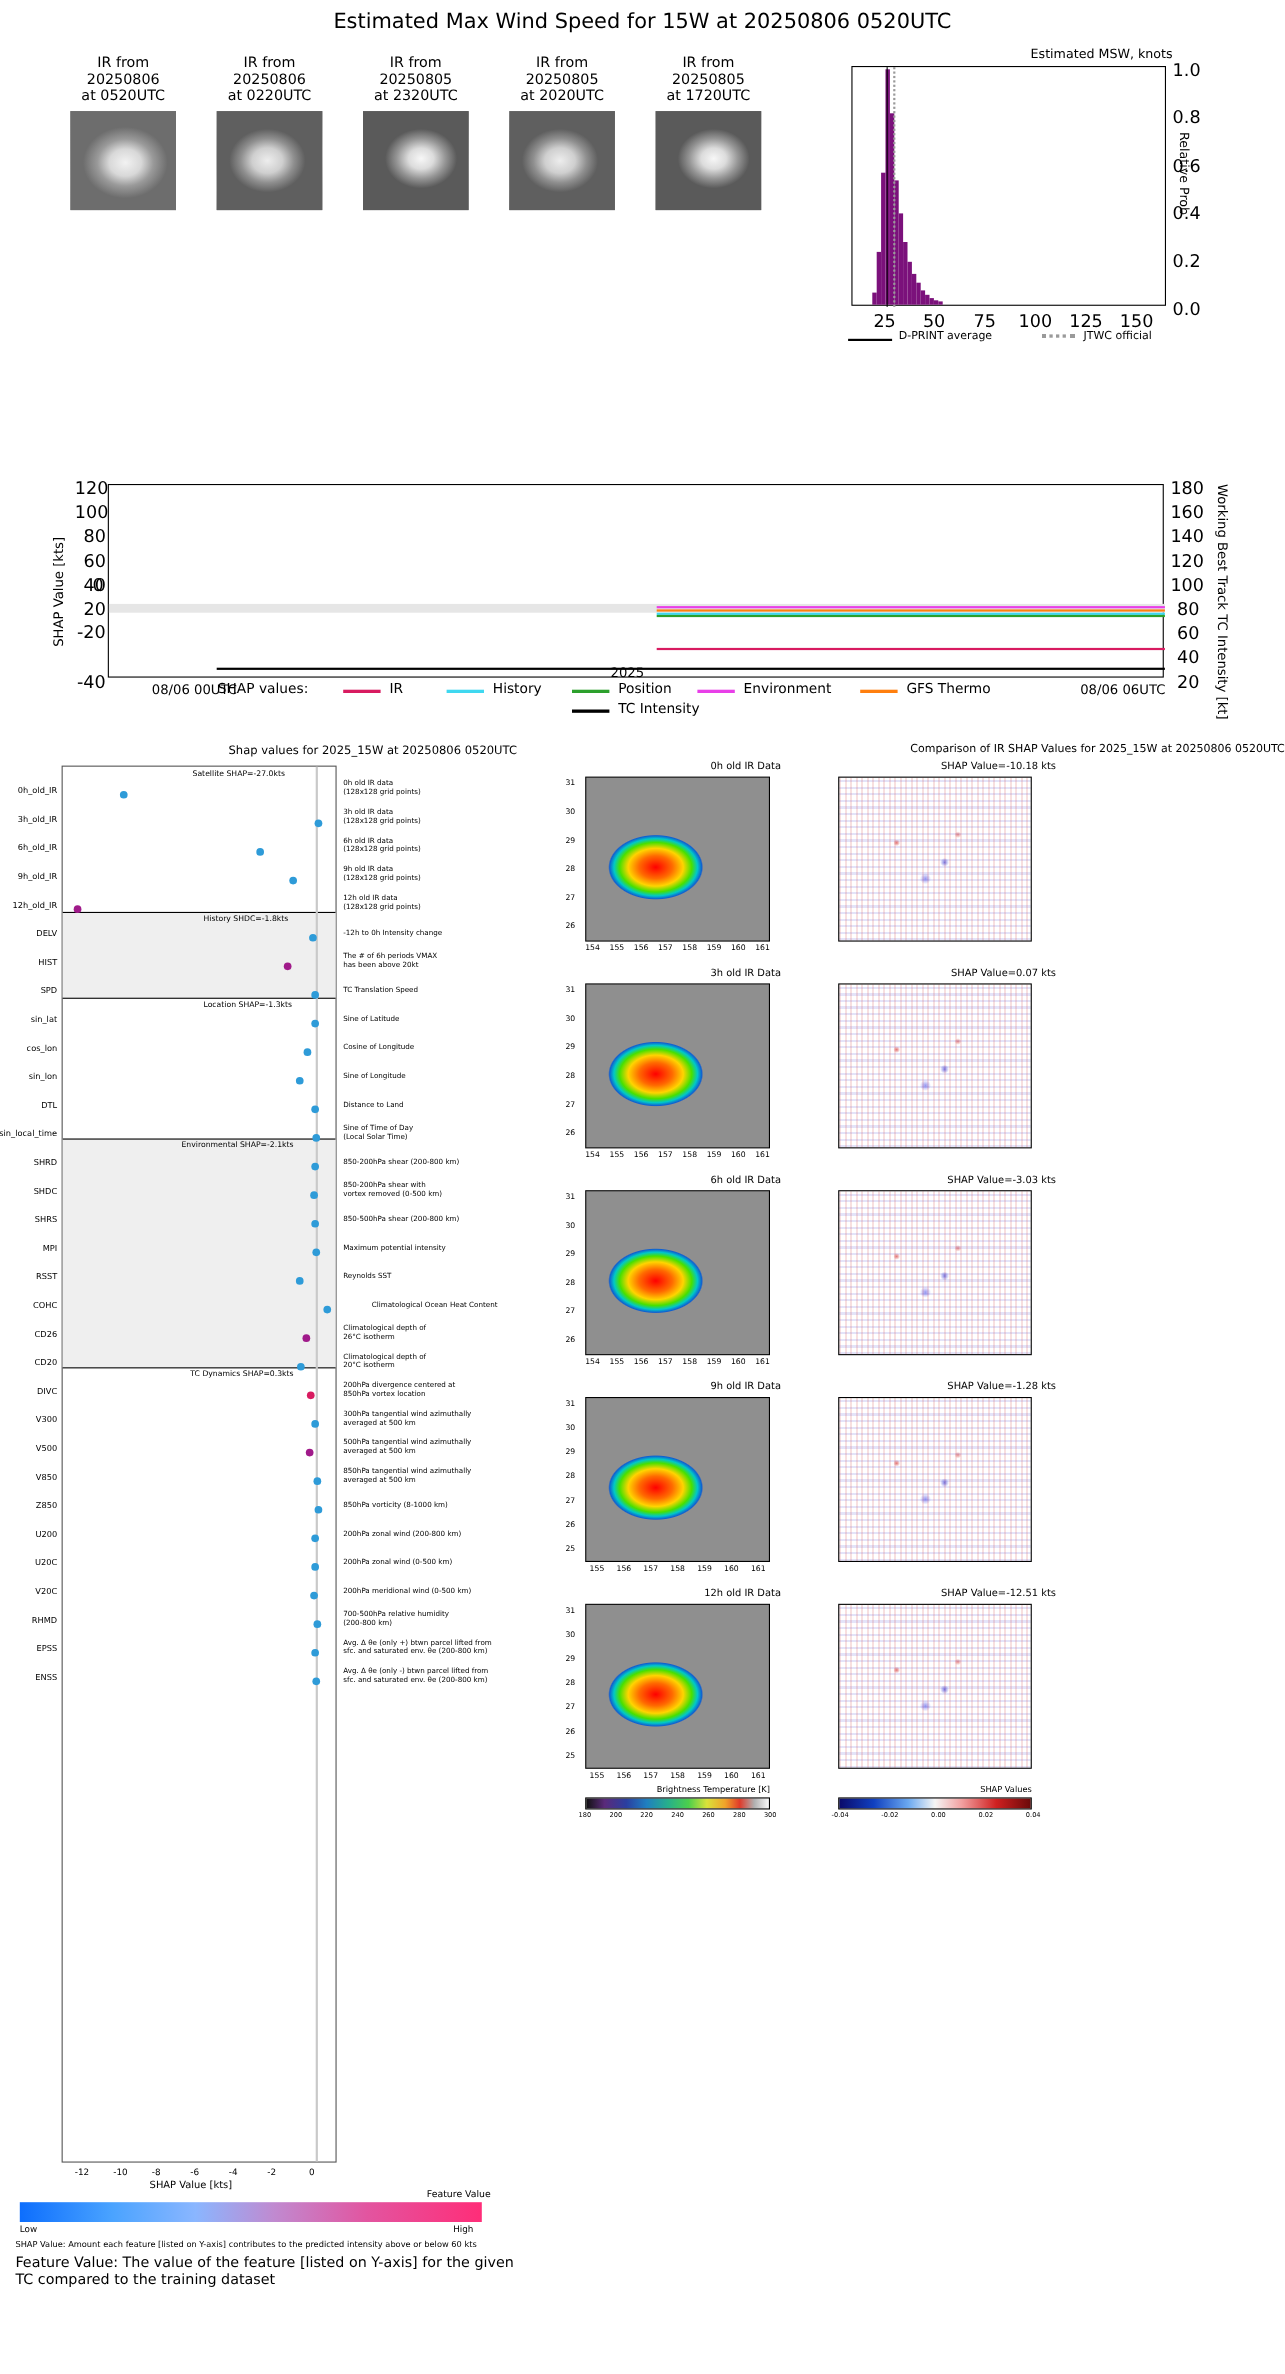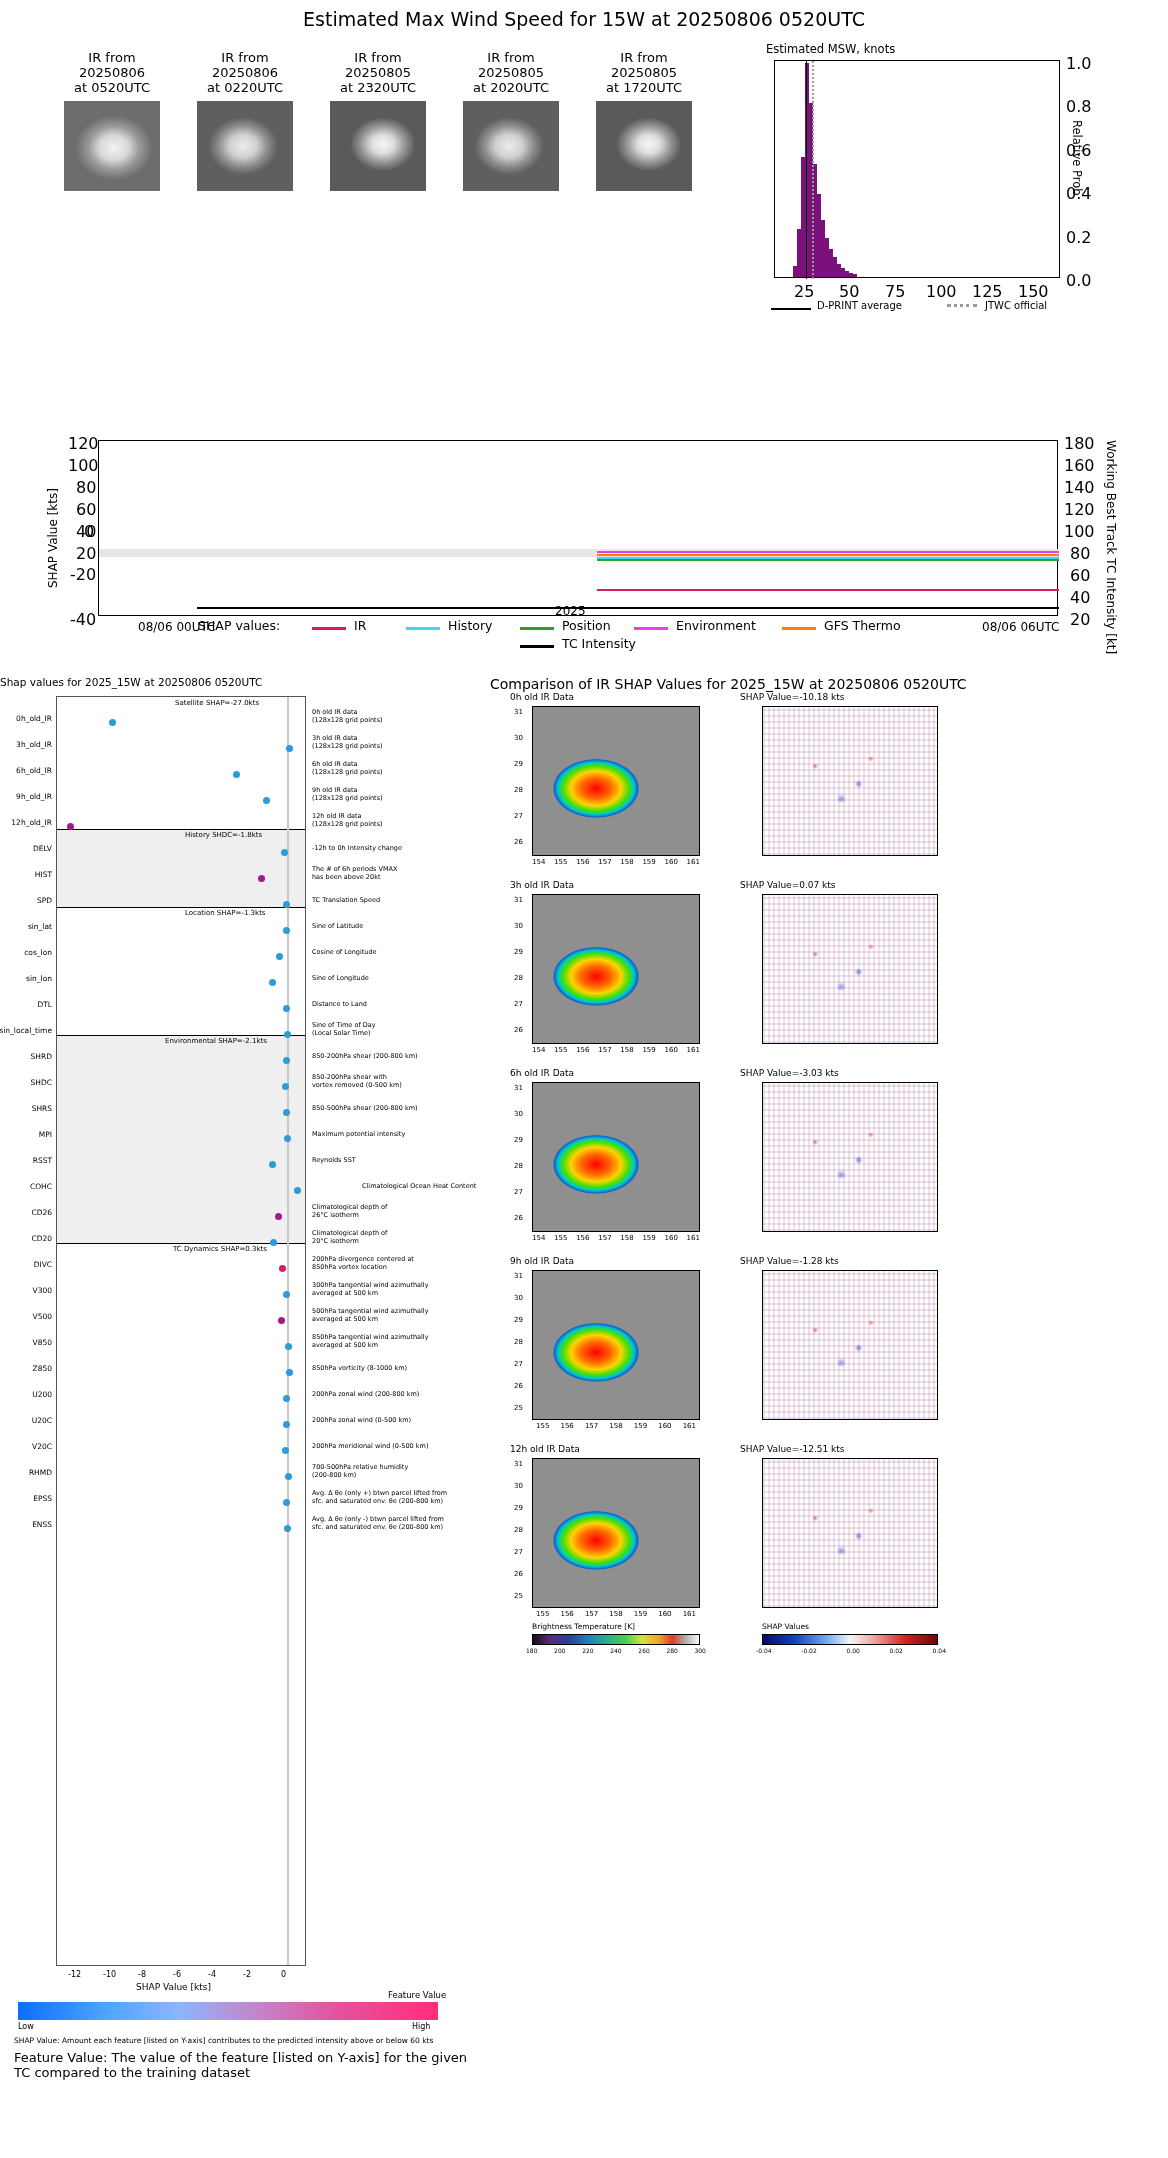--- a/index.html
+++ b/index.html
@@ -2,21 +2,21 @@
 <html><head>
 <meta charset="utf-8">
 <style>
   html,body{margin:0;padding:0;}
   body{
     width:1168px;height:2158px;background:#ffffff;
     font-family:"DejaVu Sans", sans-serif;
     color:#000;position:relative;overflow:hidden;
   }
   .abs{position:absolute;}
-  .ctr{text-align:left;}
+  .ctr{text-align:right;}
 
   
   #main-title{
     left:0;top:8px;width:1168px;font-size:19px;font-weight:400;
     text-align:center;
   }
 
   
   .ir-thumb-label{font-size:13px;line-height:15px;text-align:center;}
   .ir-thumb-img{
@@ -357,21 +357,21 @@
   <div class="abs feat-desc" style="left:312px;top:324px;width:150px;white-space:pre-line;">Distance to Land</div>
   <div class="abs feat-desc" style="left:312px;top:345px;width:150px;white-space:pre-line;">Sine of Time of Day
 (Local Solar Time)</div>
 
   <div class="abs feat-desc" style="left:312px;top:376px;width:155px;white-space:pre-line;">850-200hPa shear (200-800 km)</div>
   <div class="abs feat-desc" style="left:312px;top:397px;width:155px;white-space:pre-line;">850-200hPa shear with
 vortex removed (0-500 km)</div>
   <div class="abs feat-desc" style="left:312px;top:428px;width:155px;white-space:pre-line;">850-500hPa shear (200-800 km)</div>
   <div class="abs feat-desc" style="left:312px;top:454px;width:155px;white-space:pre-line;">Maximum potential intensity</div>
   <div class="abs feat-desc" style="left:312px;top:480px;width:155px;white-space:pre-line;">Reynolds SST</div>
-  <div class="abs feat-desc" style="left:324px;top:506px;width:155px;white-space:pre-line;padding-left:38px;">Climatological Ocean Heat Content</div>
+  <div class="abs feat-desc" style="left:300px;top:506px;width:155px;white-space:pre-line;padding-left:38px;">Climatological Ocean Heat Content</div>
   <div class="abs feat-desc" style="left:312px;top:527px;width:155px;white-space:pre-line;">Climatological depth of
 26°C isotherm</div>
   <div class="abs feat-desc" style="left:312px;top:553px;width:155px;white-space:pre-line;">Climatological depth of
 20°C isotherm</div>
 
   <div class="abs feat-desc" style="left:312px;top:579px;width:155px;white-space:pre-line;">200hPa divergence centered at
 850hPa vortex location</div>
   <div class="abs feat-desc" style="left:312px;top:605px;width:155px;white-space:pre-line;">300hPa tangential wind azimuthally
 averaged at 500 km</div>
   <div class="abs feat-desc" style="left:312px;top:631px;width:155px;white-space:pre-line;">500hPa tangential wind azimuthally
@@ -401,21 +401,21 @@
   <div class="abs cbar-lowhigh" style="left:18px;top:1326px;width:420px;height:18px;"></div>
   <div class="abs xsmall" style="left:18px;top:1346px;">Low</div>
   <div class="abs xsmall" style="left:412px;top:1346px;">High</div>
   <div class="abs xsmall" style="left:388px;top:1314px;font-size:8.5px;">Feature Value</div>
 
   <div class="abs" style="left:14px;top:1360px;width:460px;font-size:7.5px;">SHAP Value: Amount each feature [listed on Y-axis] contributes to the predicted intensity above or below 60 kts</div>
   <div class="abs" style="left:14px;top:1374px;width:460px;font-size:13px;">Feature Value: The value of the feature [listed on Y-axis] for the given TC compared to the training dataset</div>
 </div>
 
 <div class="abs" style="left:490px;top:676px;width:678px;height:1470px;">
-  <div class="abs ctr" style="left:0;top:0;width:678px;font-size:14px;">Comparison of IR SHAP Values for 2025_15W at 20250806 0520UTC</div>
+  <div class="abs ctr" style="left:0;top:0;width:678px;font-size:10px;">Comparison of IR SHAP Values for 2025_15W at 20250806 0520UTC</div>
 
   <div class="abs ctr" style="left:20px;top:16px;width:200px;font-size:9px;">0h old IR Data</div>
   <div class="abs ir-color" style="left:42px;top:30px;width:168px;height:150px;"></div>
   <div class="abs xsmall" style="left:24px;top:32px;font-size:7px;">31</div>
   <div class="abs xsmall" style="left:24px;top:58px;font-size:7px;">30</div>
   <div class="abs xsmall" style="left:24px;top:84px;font-size:7px;">29</div>
   <div class="abs xsmall" style="left:24px;top:110px;font-size:7px;">28</div>
   <div class="abs xsmall" style="left:24px;top:136px;font-size:7px;">27</div>
   <div class="abs xsmall" style="left:24px;top:162px;font-size:7px;">26</div>
   <div class="abs xsmall" style="left:42px;top:182px;width:168px;font-size:7px;display:flex;justify-content:space-between;">

